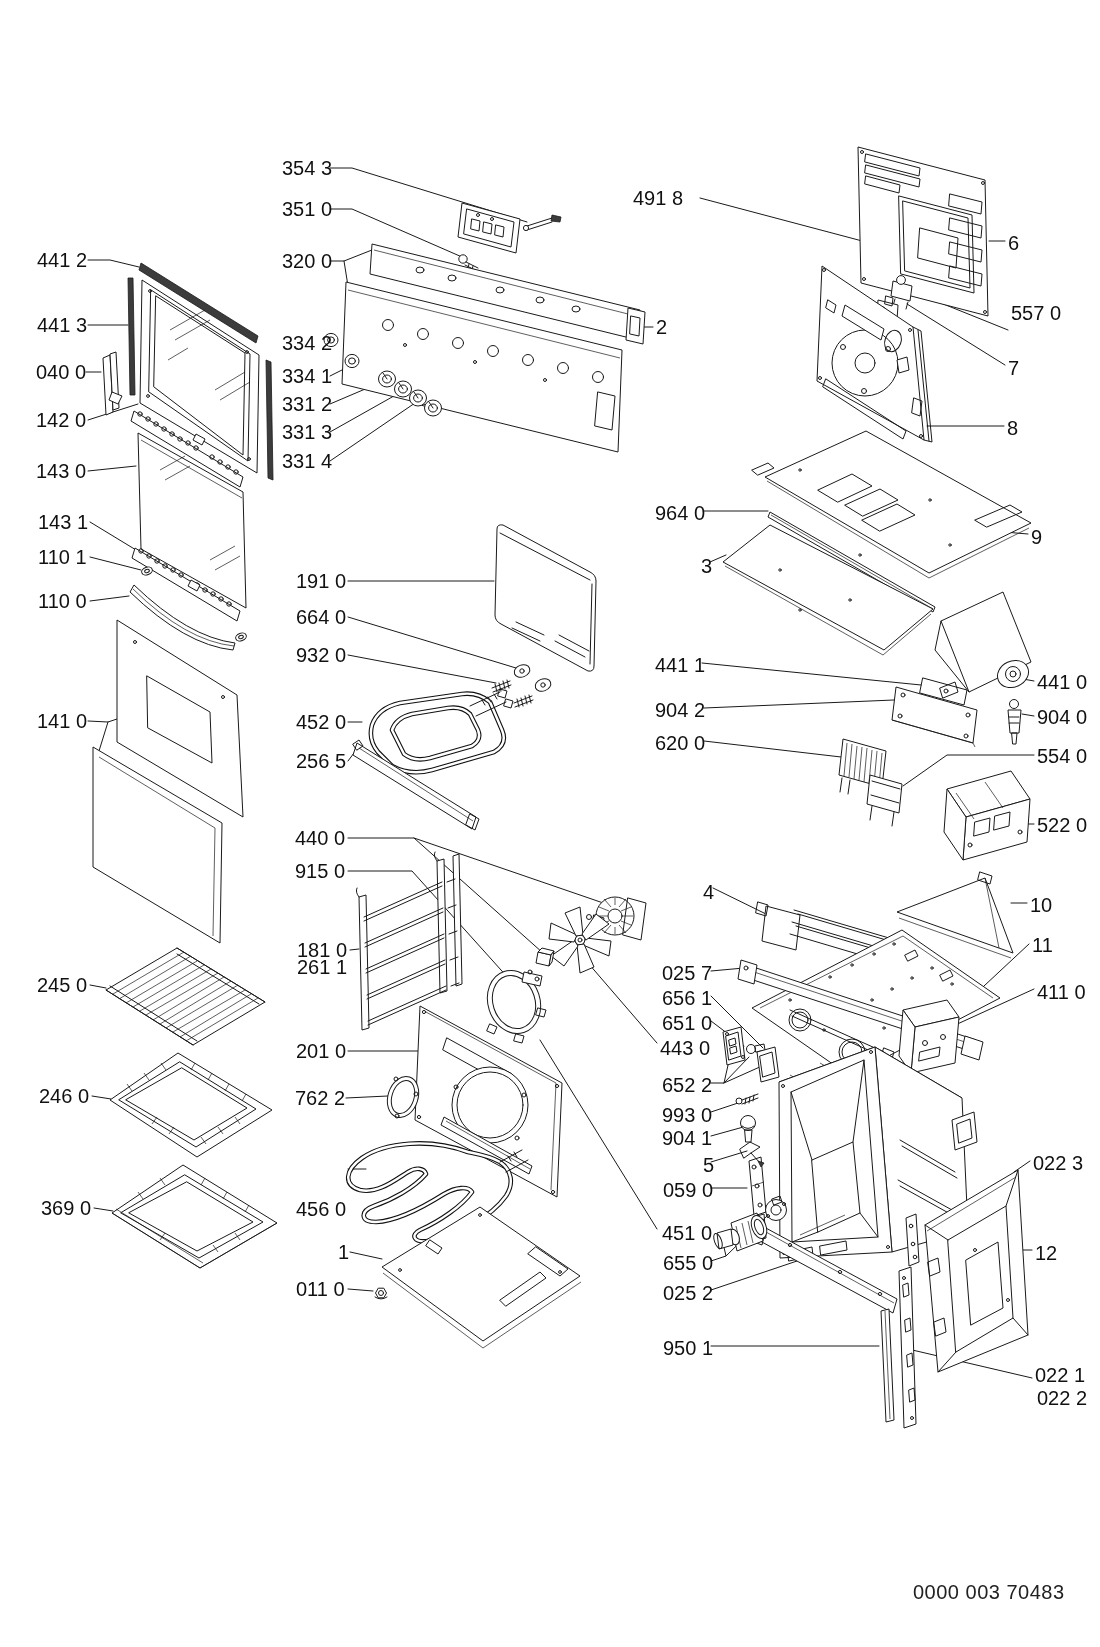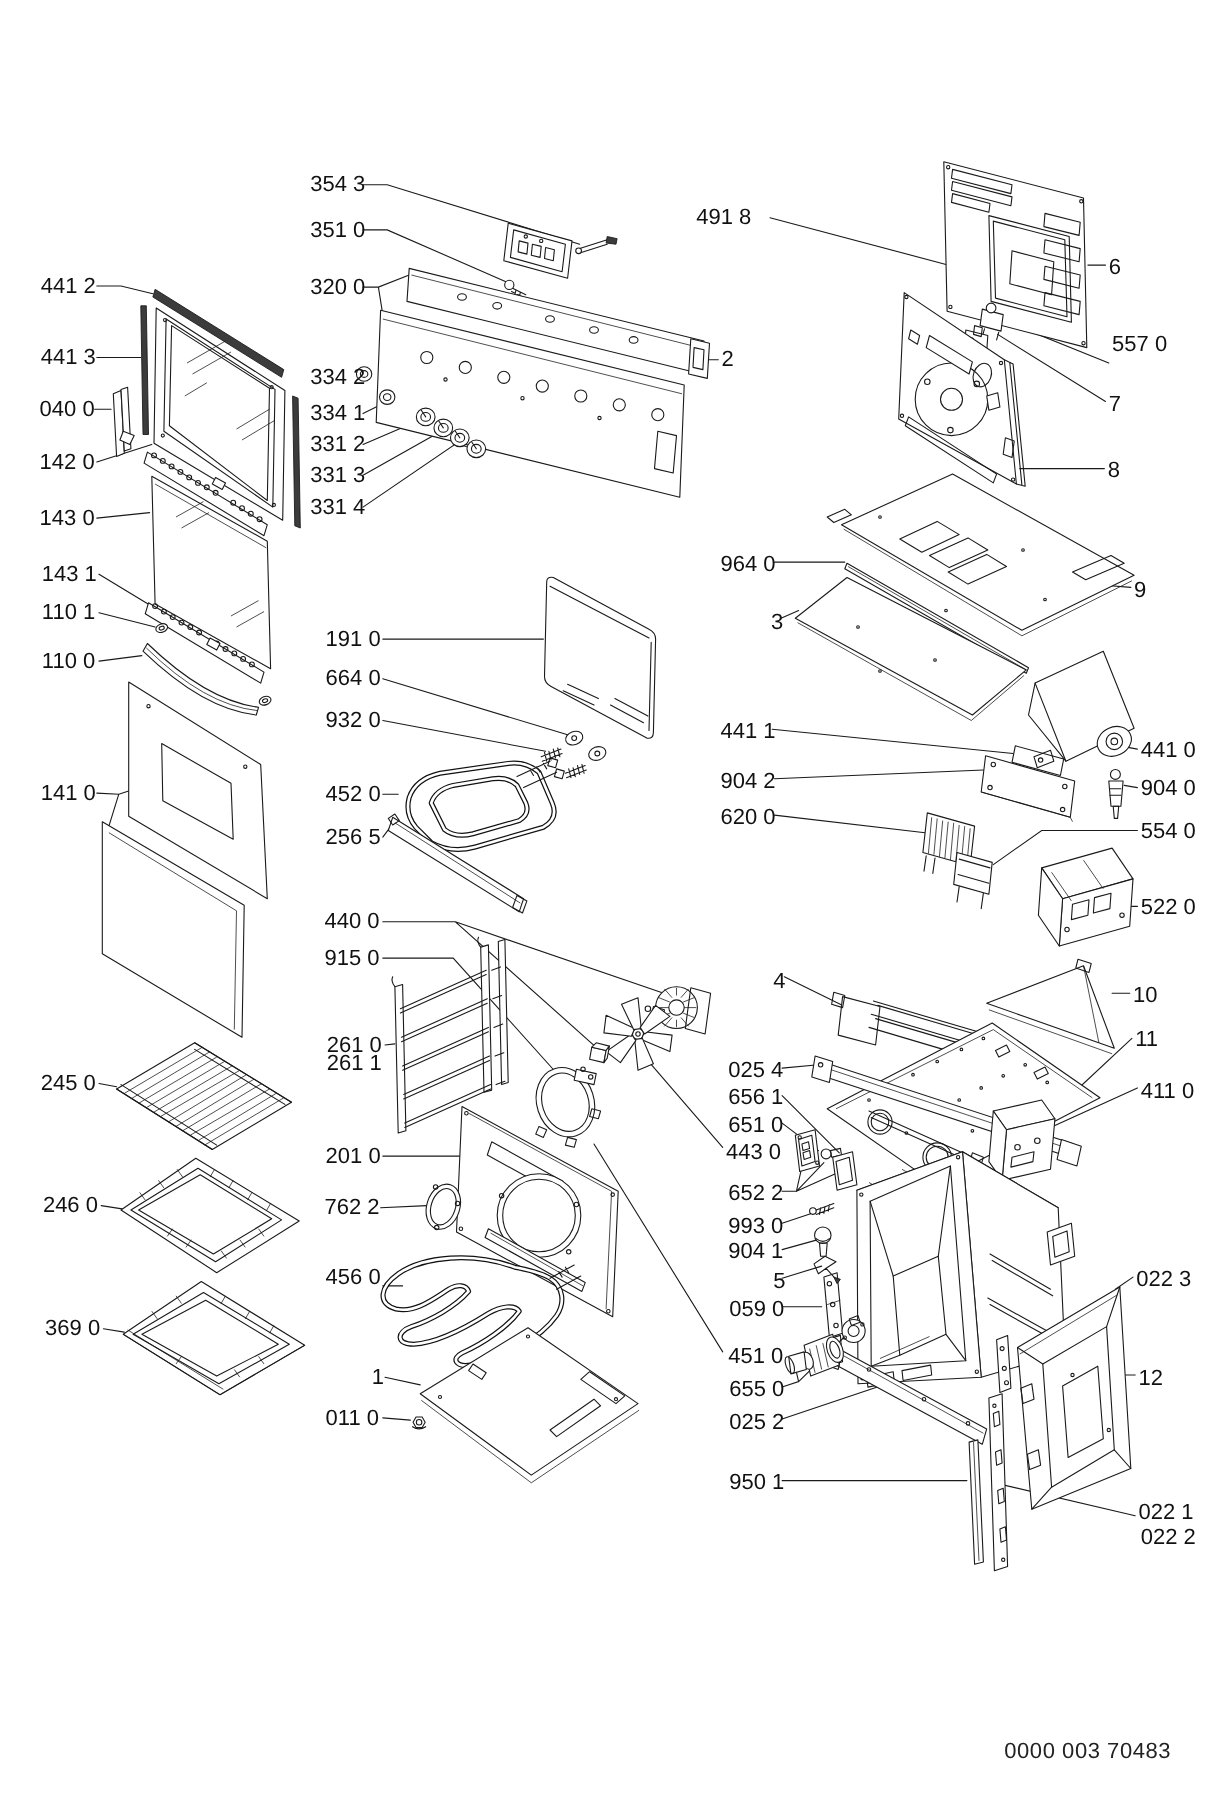--- a/index.html
+++ b/index.html
@@ -771,25 +771,25 @@
 <div class="lbl" style="left:282px;top:422px">331 3</div>
 <div class="lbl" style="left:282px;top:451px">331 4</div>
 
 <div class="lbl" style="left:296px;top:571px">191 0</div>
 <div class="lbl" style="left:296px;top:607px">664 0</div>
 <div class="lbl" style="left:296px;top:645px">932 0</div>
 <div class="lbl" style="left:296px;top:712px">452 0</div>
 <div class="lbl" style="left:296px;top:751px">256 5</div>
 <div class="lbl" style="left:295px;top:828px">440 0</div>
 <div class="lbl" style="left:295px;top:861px">915 0</div>
-<div class="lbl" style="left:297px;top:940px">261 0</div>
+<div class="lbl" style="left:297px;top:940px">181 0</div>
 <div class="lbl" style="left:297px;top:957px">261 1</div>
 <div class="lbl" style="left:296px;top:1041px">201 0</div>
 <div class="lbl" style="left:295px;top:1088px">762 2</div>
-<div class="lbl" style="left:296px;top:1151px">456 0</div>
+<div class="lbl" style="left:296px;top:1199px">456 0</div>
 <div class="lbl" style="left:338px;top:1242px">1</div>
 <div class="lbl" style="left:296px;top:1279px">011 0</div>
 
 <div class="lbl" style="left:633px;top:188px">491 8</div>
 <div class="lbl" style="left:656px;top:317px">2</div>
 <div class="lbl" style="left:1008px;top:233px">6</div>
 <div class="lbl" style="left:1011px;top:303px">557 0</div>
 <div class="lbl" style="left:1008px;top:358px">7</div>
 <div class="lbl" style="left:1007px;top:418px">8</div>
 <div class="lbl" style="left:1031px;top:527px">9</div>
@@ -802,21 +802,21 @@
 <div class="lbl" style="left:1037px;top:672px">441 0</div>
 <div class="lbl" style="left:1037px;top:707px">904 0</div>
 <div class="lbl" style="left:1037px;top:746px">554 0</div>
 <div class="lbl" style="left:1037px;top:815px">522 0</div>
 
 <div class="lbl" style="left:703px;top:882px">4</div>
 <div class="lbl" style="left:1030px;top:895px">10</div>
 <div class="lbl" style="left:1032px;top:935px">11</div>
 <div class="lbl" style="left:1037px;top:982px">411 0</div>
 
-<div class="lbl" style="left:662px;top:963px">025 4</div>
+<div class="lbl" style="left:662px;top:963px">025 7</div>
 <div class="lbl" style="left:662px;top:988px">656 1</div>
 <div class="lbl" style="left:662px;top:1013px">651 0</div>
 <div class="lbl" style="left:660px;top:1038px">443 0</div>
 <div class="lbl" style="left:662px;top:1075px">652 2</div>
 <div class="lbl" style="left:662px;top:1105px">993 0</div>
 <div class="lbl" style="left:662px;top:1128px">904 1</div>
 <div class="lbl" style="left:703px;top:1155px">5</div>
 <div class="lbl" style="left:663px;top:1180px">059 0</div>
 <div class="lbl" style="left:662px;top:1223px">451 0</div>
 <div class="lbl" style="left:663px;top:1253px">655 0</div>

